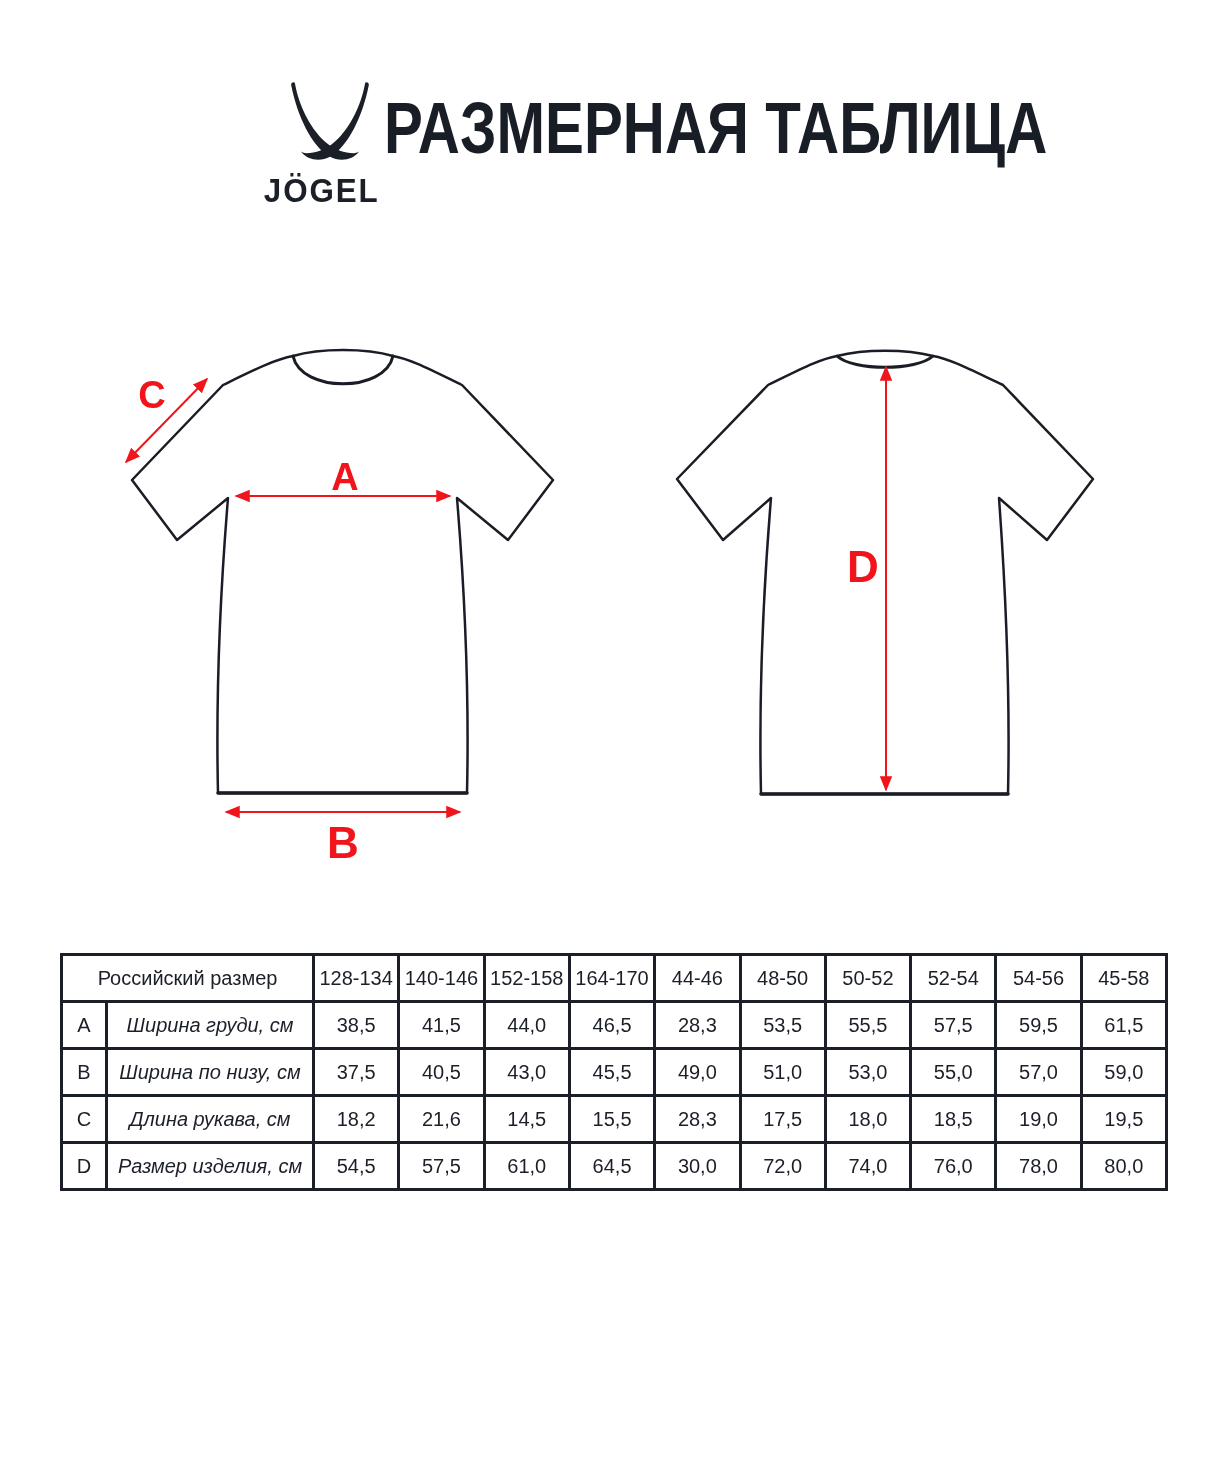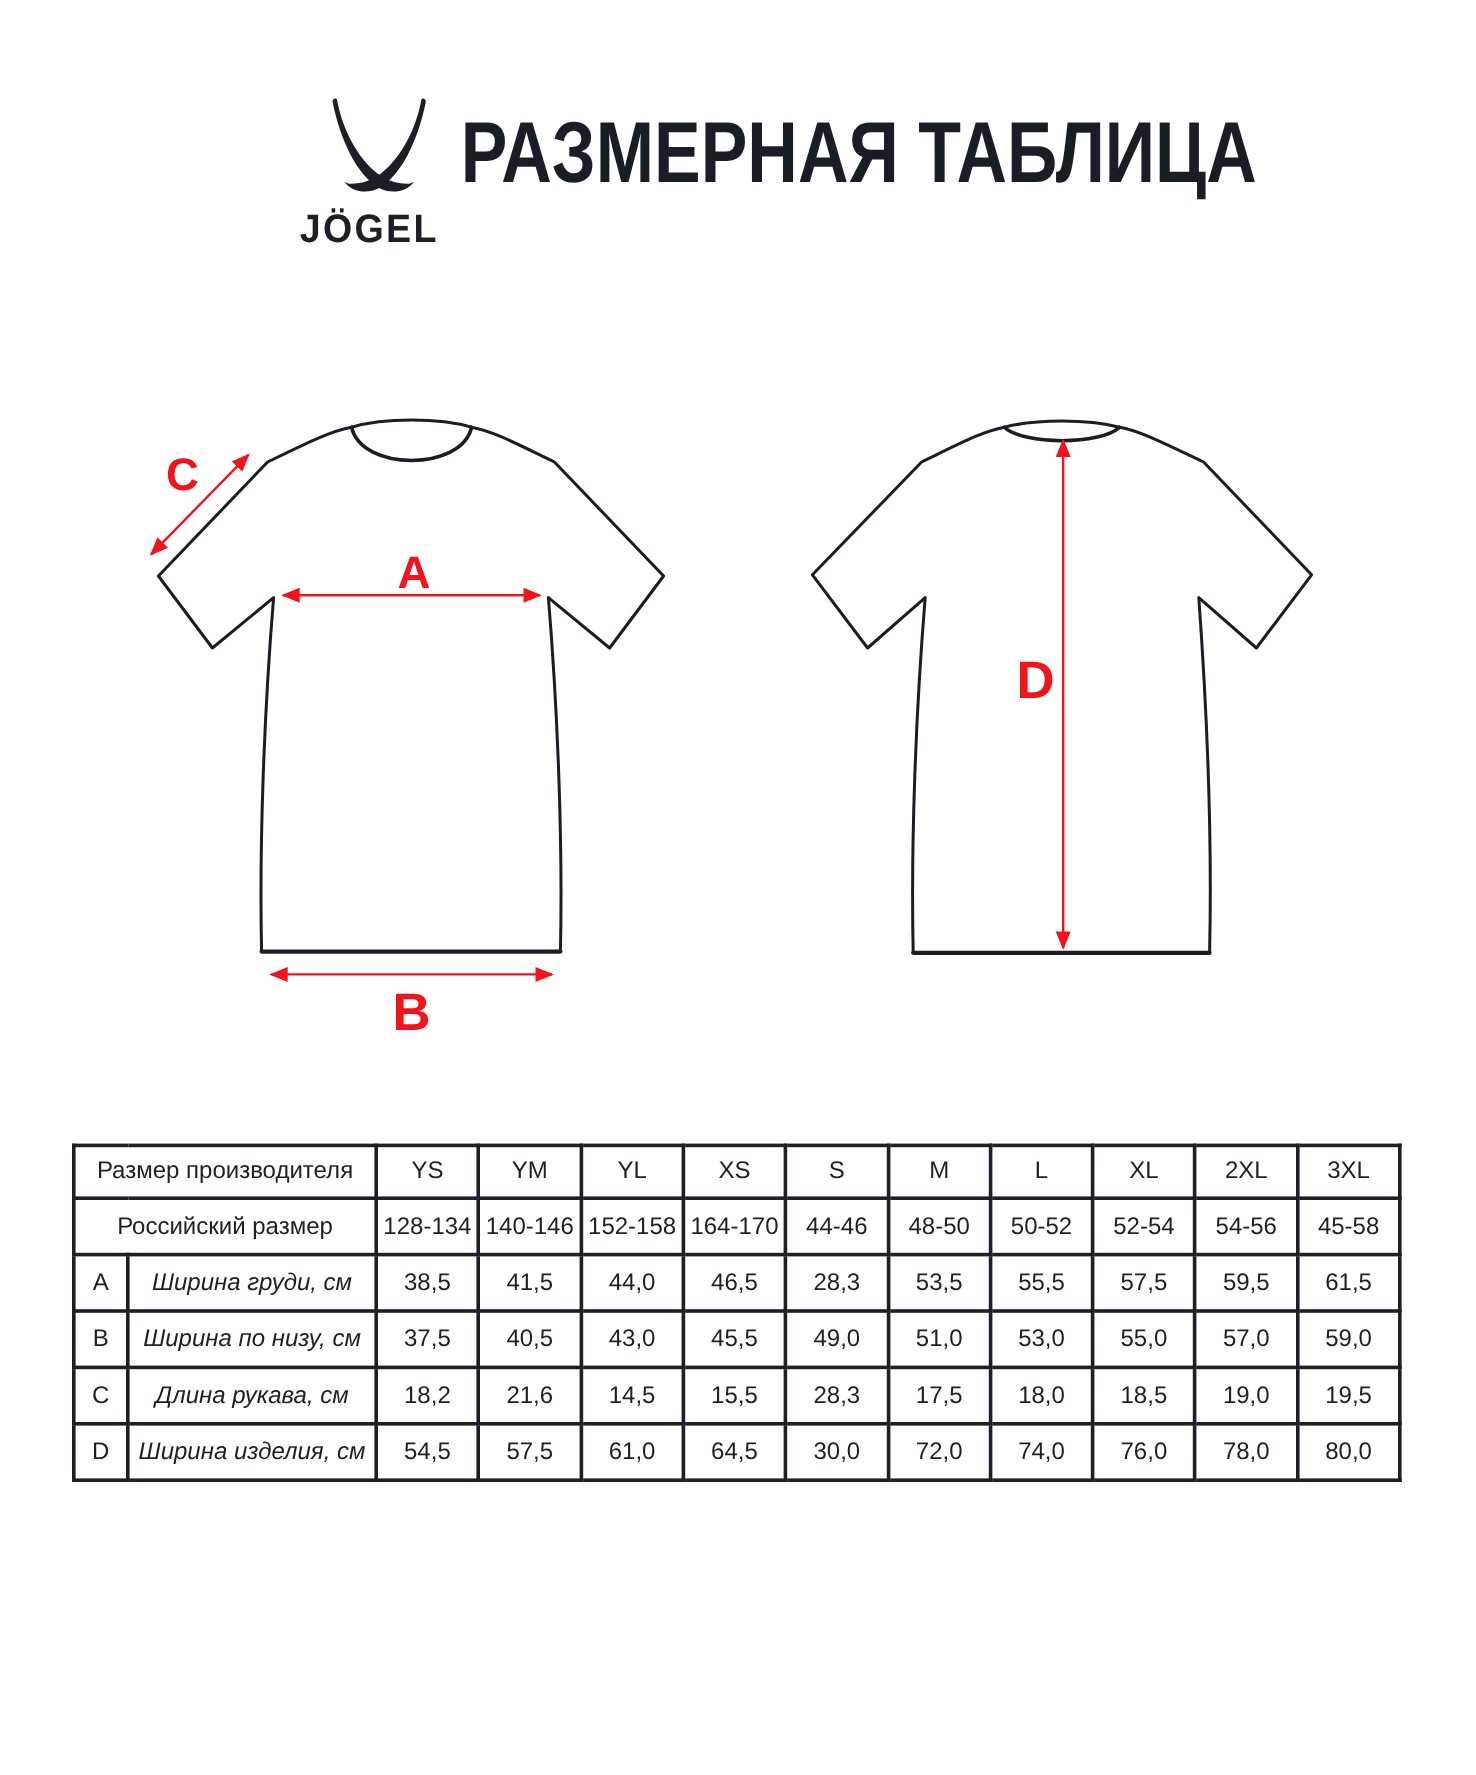--- a/index.html
+++ b/index.html
@@ -1,21 +1,21 @@
 <!DOCTYPE html>
 <html><head>
 <meta charset="utf-8">
 <style>
   html,body{margin:0;padding:0;background:#ffffff;}
   .page{
     position:relative;width:1230px;height:1479px;background:#ffffff;overflow:hidden;
     font-family:"Liberation Sans",sans-serif;color:#1b1f28;
   }
   
-  .logo{position:absolute;left:246px;top:80px;width:130px;height:130px;}
+  .logo{position:absolute;left:260px;top:80px;width:130px;height:130px;}
   .logo-mark{position:absolute;left:26px;top:0;width:88px;height:90px;}
   .logo-word{
     position:absolute;left:0;top:92px;width:130px;text-align:center;
     font-size:33px;font-weight:700;letter-spacing:2px;color:#1b1f28;
     transform:scaleX(0.95);transform-origin:left top;white-space:nowrap;
   }
   
   .title{
     position:absolute;left:384px;top:92px;
     font-size:72px;font-weight:700;line-height:72px;color:#191d26;
@@ -131,33 +131,20 @@
           <col style="width:85.3px">
           <col style="width:85.3px">
           <col style="width:85.3px">
         <col style="width:85.3px">
           <col style="width:85.3px">
           <col style="width:85.3px">
           <col style="width:85.3px">
           <col style="width:85.3px">
       </colgroup>
       <tbody>
-        <tr class="r1">
-          <td colspan="2" class="hdr thin-b">Размер производителя</td>
-          <td class="hdr thin-b">YS</td>
-          <td class="hdr thin-b">YM</td>
-          <td class="hdr thin-b">YL</td>
-          <td class="hdr thin-b">XS</td>
-          <td class="hdr thin-b">S</td>
-          <td class="hdr thin-b">M</td>
-          <td class="hdr thin-b">L</td>
-          <td class="hdr thin-b">XL</td>
-          <td class="hdr thin-b">2XL</td>
-          <td class="hdr thin-b">3XL</td>
-        </tr>
         <tr>
           <td colspan="2" class="hdr thin-t">Российский размер</td>
           <td class="thin-t">128-134</td>
           <td class="thin-t">140-146</td>
           <td class="thin-t">152-158</td>
           <td class="thin-t">164-170</td>
           <td class="thin-t">44-46</td>
           <td class="thin-t">48-50</td>
           <td class="thin-t">50-52</td>
           <td class="thin-t">52-54</td>
@@ -201,21 +188,21 @@
           <td>15,5</td>
           <td>28,3</td>
           <td>17,5</td>
           <td>18,0</td>
           <td>18,5</td>
           <td>19,0</td>
           <td>19,5</td>
         </tr>
         <tr>
           <td class="letter thin-r">D</td>
-          <td class="rowlabel thin-l">Ширина изделия, см</td>
+          <td class="rowlabel thin-l">Размер изделия, см</td>
           <td>54,5</td>
           <td>57,5</td>
           <td>61,0</td>
           <td>64,5</td>
           <td>30,0</td>
           <td>72,0</td>
           <td>74,0</td>
           <td>76,0</td>
           <td>78,0</td>
           <td>80,0</td>

